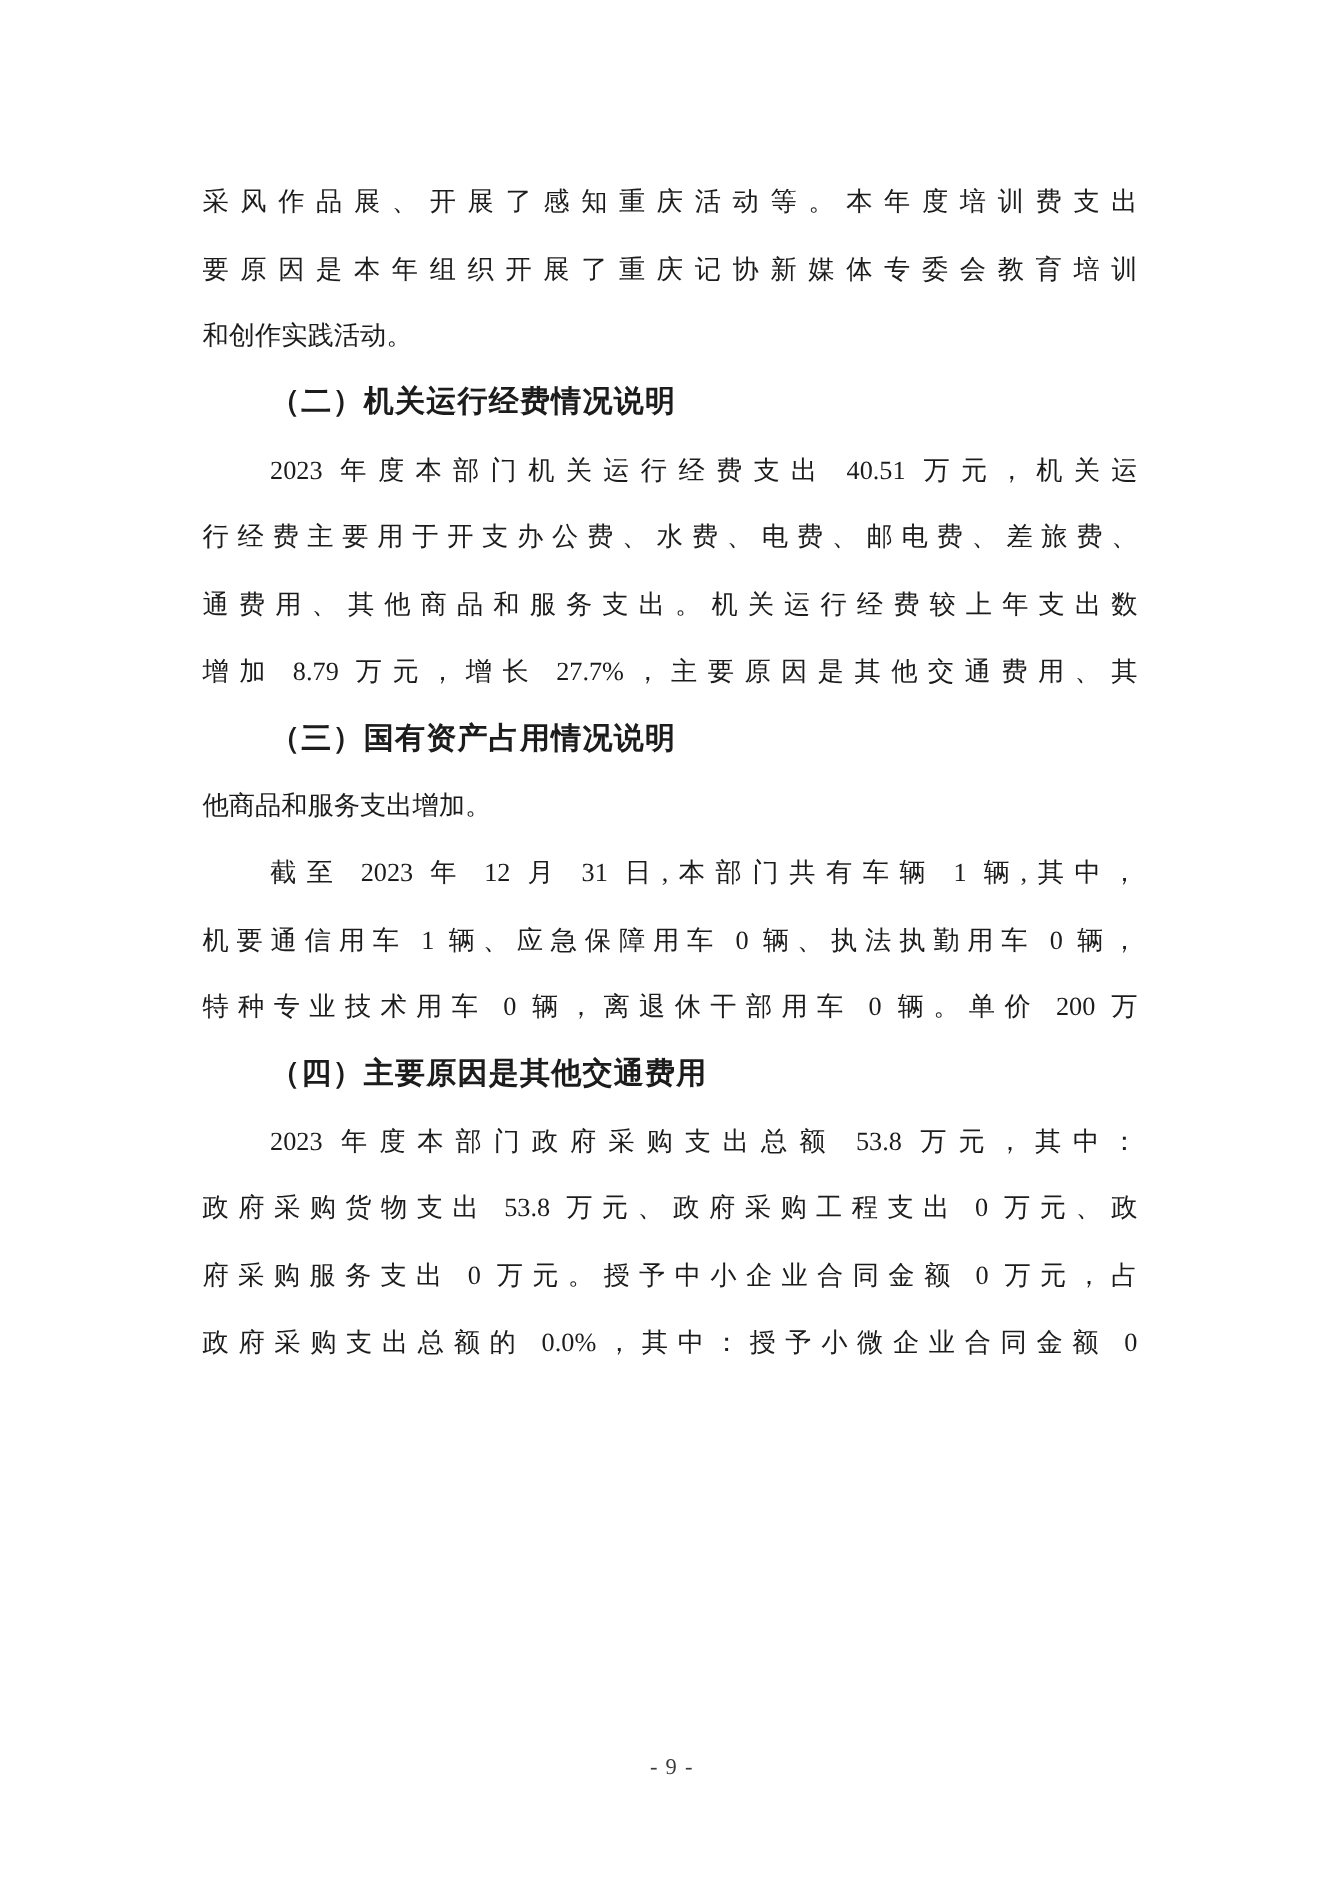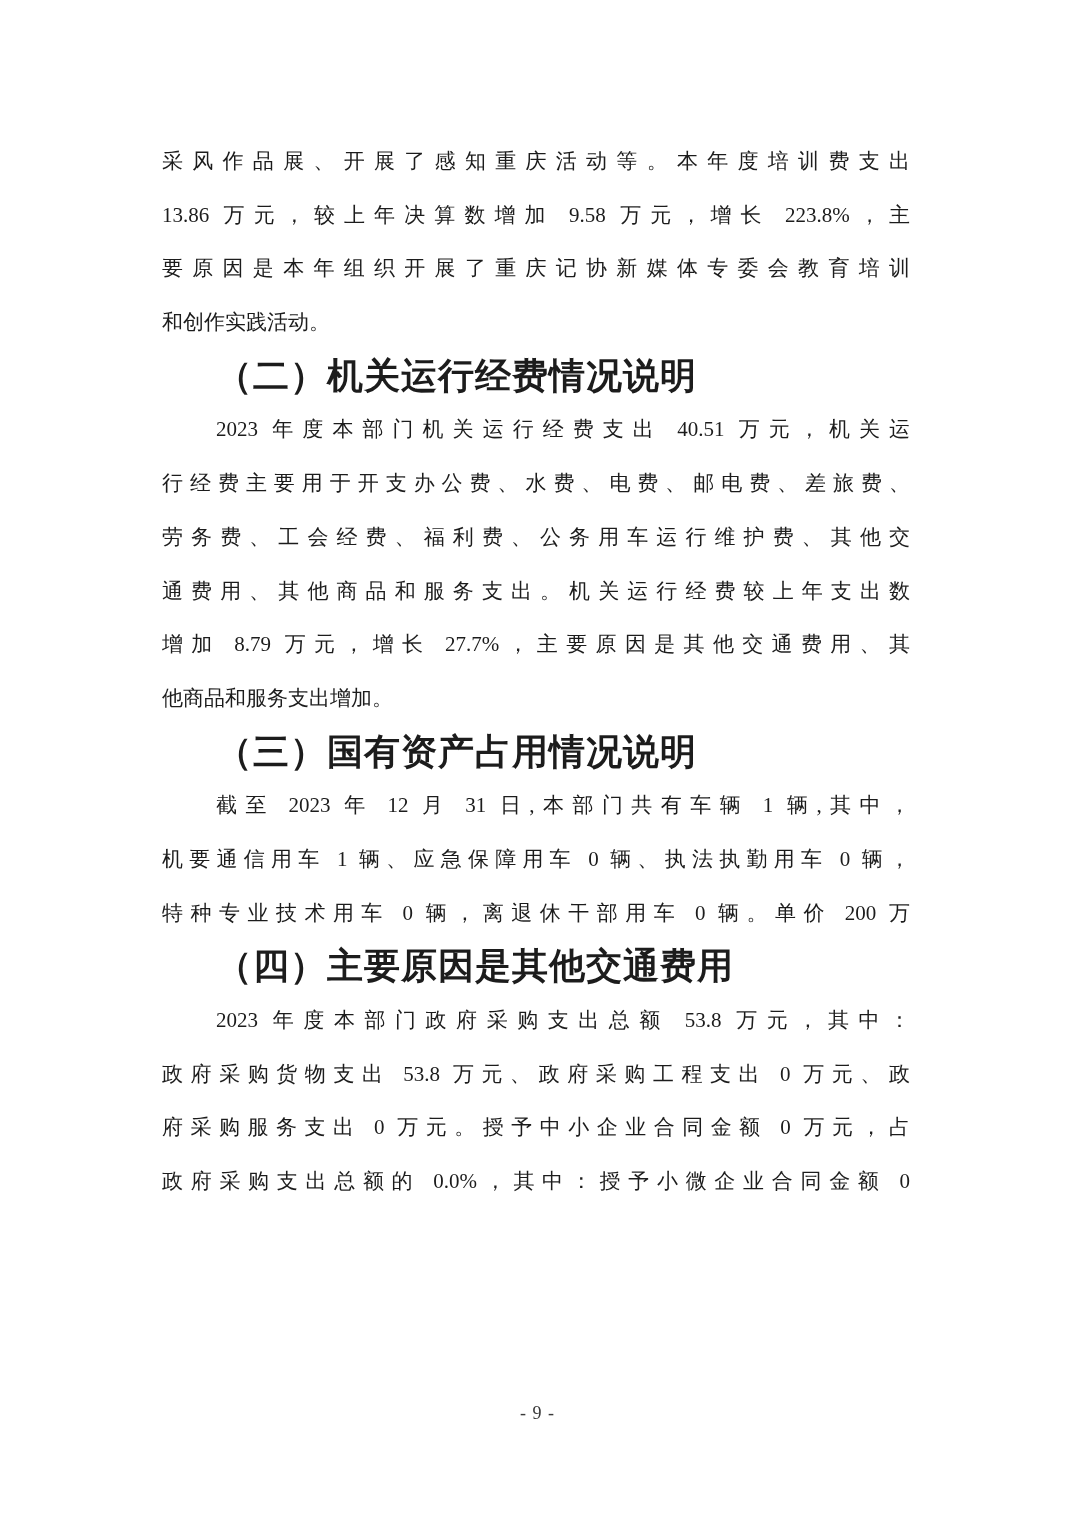--- a/index.html
+++ b/index.html
@@ -32,51 +32,49 @@
   
   .line.l{
     text-align:center;
     text-align-last:left;
   }
   
   .line.h{
     text-align:left;
     text-align-last:left;
     font-weight:700;
-    font-size:36px;
+    font-size:24px;
     text-indent:54px;
     letter-spacing:1px;
   }
   .line.indent{ text-indent:54px; }
   .page-number{
     position:absolute;
     top:1403px;left:0;width:100%;
     text-align:center;
     font-size:18px;
     letter-spacing:1px;
     color:#3a3a3a;
   }
 </style>
 </head>
 <body>
 
 <div class="page">
   <div class="text-block" id="text-block">
       <div class="line j">采风作品展、开展了感知重庆活动等。本年度培训费支出</div>
-      <div class="line j">13.86 万元，较上年决算数增加 9.58 万元，增长 223.8%，主</div>
       <div class="line j">要原因是本年组织开展了重庆记协新媒体专委会教育培训</div>
       <div class="line l">和创作实践活动。</div>
       <div class="line h">（二）机关运行经费情况说明</div>
       <div class="line j indent">2023 年度本部门机关运行经费支出 40.51 万元，机关运</div>
       <div class="line j">行经费主要用于开支办公费、水费、电费、邮电费、差旅费、</div>
-      <div class="line j">劳务费、工会经费、福利费、公务用车运行维护费、其他交</div>
       <div class="line j">通费用、其他商品和服务支出。机关运行经费较上年支出数</div>
       <div class="line j">增加 8.79 万元，增长 27.7%，主要原因是其他交通费用、其</div>
+      <div class="line h">（三）国有资产占用情况说明</div>
       <div class="line l">他商品和服务支出增加。</div>
-      <div class="line h">（三）国有资产占用情况说明</div>
       <div class="line j indent">截至 2023 年 12 月 31 日,本部门共有车辆 1 辆,其中，</div>
       <div class="line j">机要通信用车 1 辆、应急保障用车 0 辆、执法执勤用车 0 辆，</div>
       <div class="line j">特种专业技术用车 0 辆，离退休干部用车 0 辆。单价 200 万</div>
       <div class="line h">（四）主要原因是其他交通费用</div>
       <div class="line j indent">2023 年度本部门政府采购支出总额 53.8 万元，其中：</div>
       <div class="line j">政府采购货物支出 53.8 万元、政府采购工程支出 0 万元、政</div>
       <div class="line j">府采购服务支出 0 万元。授予中小企业合同金额 0 万元，占</div>
       <div class="line j">政府采购支出总额的 0.0%，其中：授予小微企业合同金额 0</div>
     </div>
   <div class="page-number">- 9 -</div>

